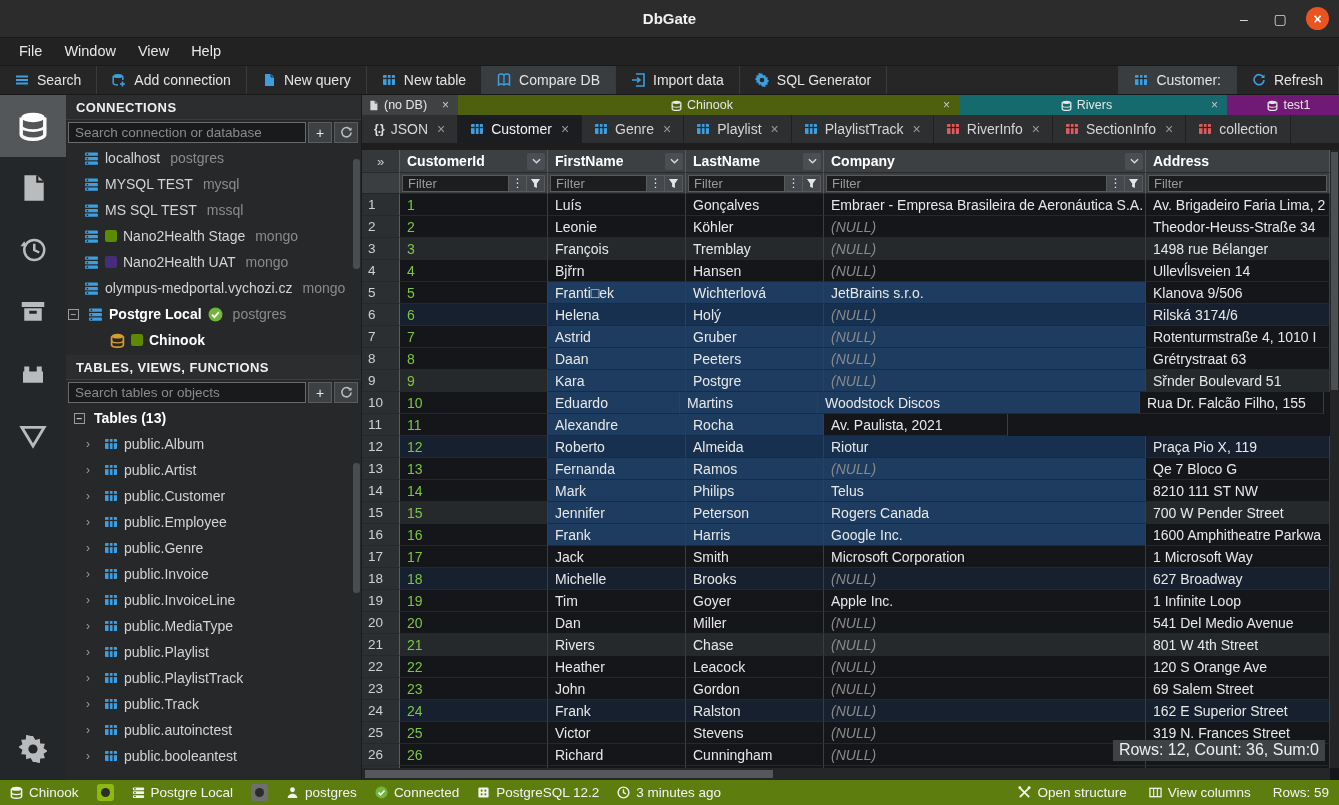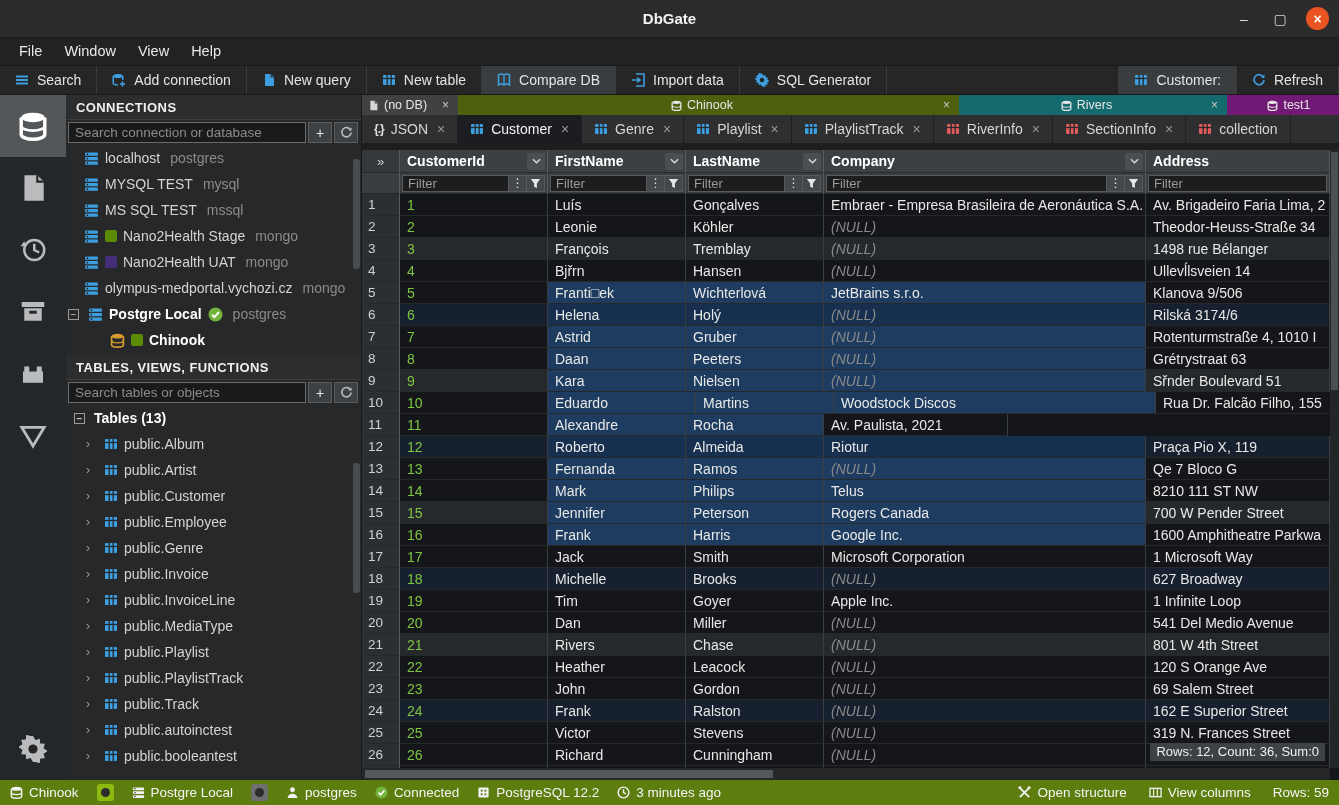--- a/index.html
+++ b/index.html
@@ -103,21 +103,21 @@
   .drow .gcell.stripe-b { background:#17202e; }
   .drow .gcell.sel { background:#1d3c60; }
   .drow .gcell.sel.stripe-b { background:#17304f; }
   .drow .gcell.idv { color:#7ec542; }
   .drow .gcell .nullv { color:#8a8a8a; font-style:italic; }
   .g-vscroll { position:absolute; right:0; top:0; bottom:12px; width:9px; background:#232527; }
   .g-vthumb { position:absolute; left:1px; width:7px; top:2px; height:238px; background:#4d5052; }
   .g-hscroll { position:absolute; left:0; right:9px; bottom:0; height:12px; background:#242628; }
   .g-hthumb { position:absolute; left:3px; top:2px; height:8px; width:408px; background:#55585b; }
   .sel-stats { position:absolute; right:14px; bottom:19px; background:#3f4245; color:#eeeeee;
-    padding:1px 6px 2px 6px; font-size:13px; white-space:nowrap; }
+    padding:1px 6px 2px 6px; font-size:16px; white-space:nowrap; }
 
   
   .statusbar { height:25px; background:#5e7d0f; display:flex; align-items:center; padding:0 10px;
     color:#f4f4f4; font-size:13.5px; flex:0 0 auto; }
   .sitem { display:flex; align-items:center; gap:6px; margin-right:18px; white-space:nowrap; }
   .sright { margin-left:auto; display:flex; align-items:center; }
   .sright .sitem { margin-right:0; margin-left:22px; }
   .pal { width:17px; height:17px; border-radius:3px; display:flex; align-items:center; justify-content:center; }
   .pal .dot { width:9px; height:9px; border-radius:50%; background:#2c2c2c; position:relative; }
   svg { display:block; }
@@ -1002,30 +1002,30 @@
               <div class="gcell sel" style="width:138px">Peeters</div>
               <div class="gcell sel" style="width:322px">
                 <span class="nullv">(NULL)</span>
               </div>
               <div class="gcell" style="width:184px">Grétrystraat 63</div>
             </div>
             <div class="grow drow">
               <div class="gcell gutter" style="width:38px">9</div>
               <div class="gcell idv stripe-a" style="width:148px">9</div>
               <div class="gcell stripe-a sel" style="width:138px">Kara</div>
-              <div class="gcell stripe-a sel" style="width:138px">Nielsen</div>
+              <div class="gcell stripe-a sel" style="width:138px">Postgre</div>
               <div class="gcell stripe-a sel" style="width:322px">
                 <span class="nullv">(NULL)</span>
               </div>
               <div class="gcell stripe-a" style="width:184px">Sřnder Boulevard 51</div>
             </div>
             <div class="grow drow">
               <div class="gcell gutter" style="width:38px">10</div>
               <div class="gcell idv" style="width:148px">10</div>
-              <div class="gcell sel" style="width:148px">Eduardo</div>
+              <div class="gcell sel" style="width:132px">Eduardo</div>
               <div class="gcell sel" style="width:138px">Martins</div>
               <div class="gcell sel" style="width:322px">Woodstock Discos</div>
               <div class="gcell" style="width:184px">Rua Dr. Falcão Filho, 155</div>
             </div>
             <div class="grow drow">
               <div class="gcell gutter" style="width:38px">11</div>
               <div class="gcell idv" style="width:148px">11</div>
               <div class="gcell sel" style="width:138px">Alexandre</div>
               <div class="gcell sel" style="width:138px">Rocha</div>
               <div class="gcell" style="width:184px">Av. Paulista, 2021</div>

